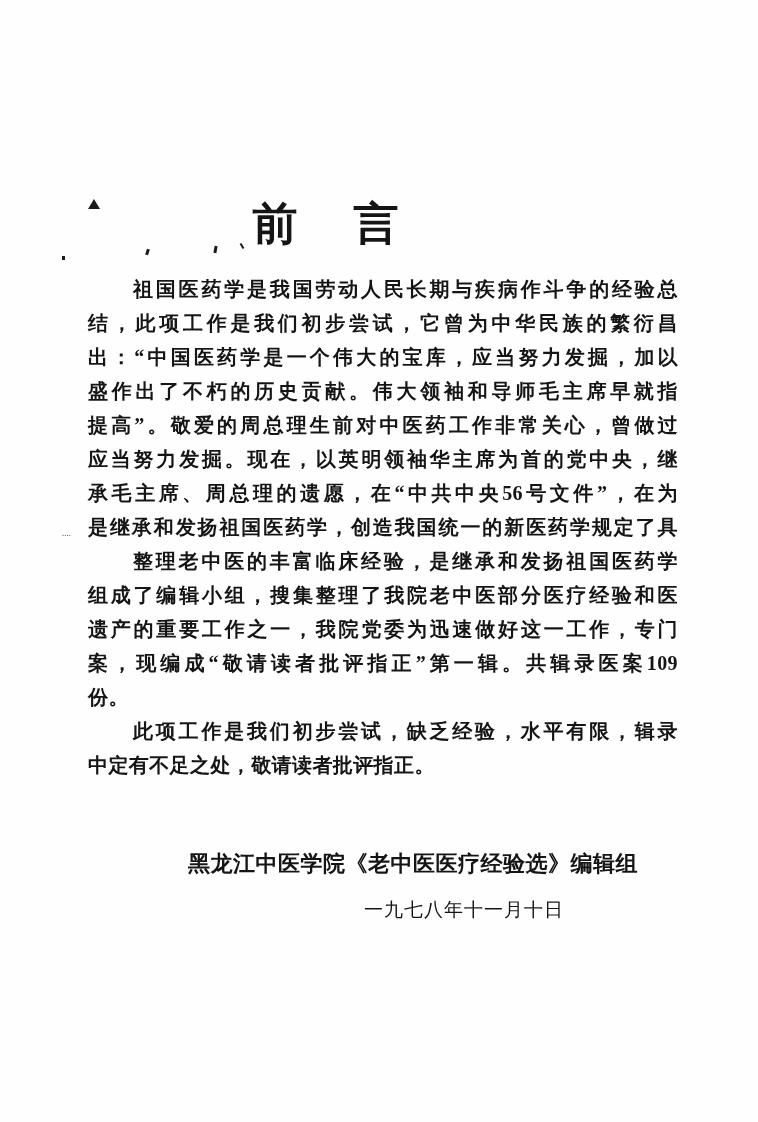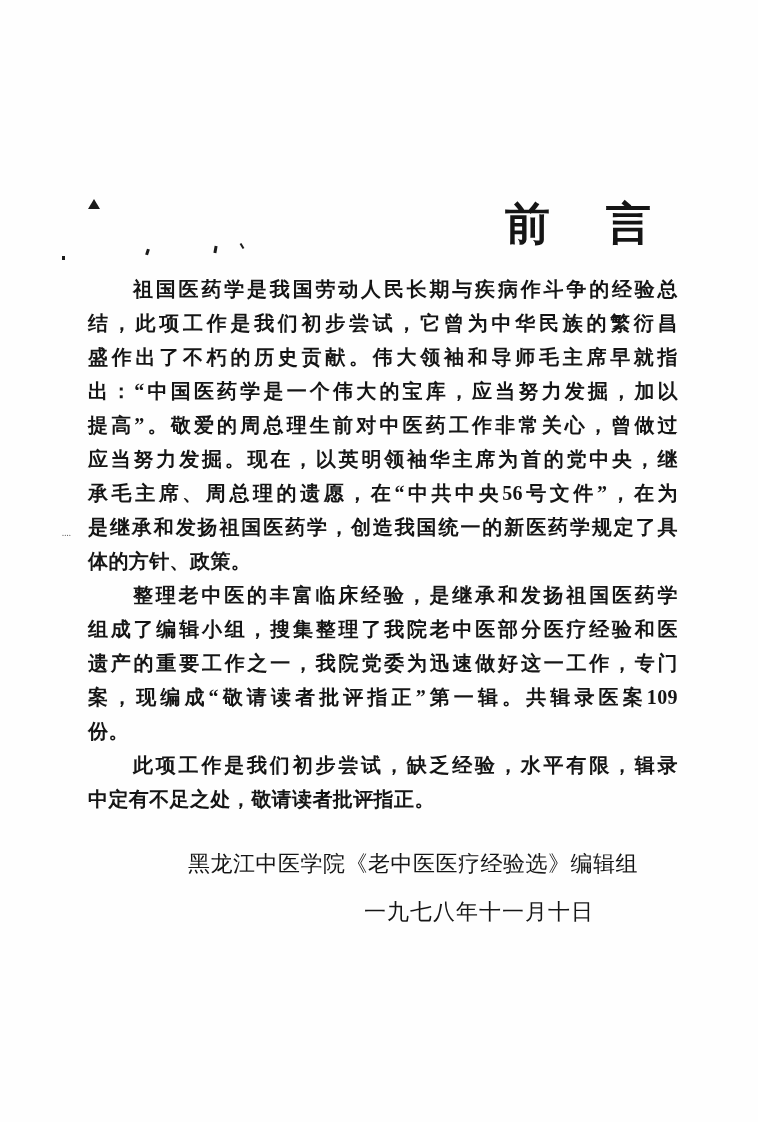--- a/index.html
+++ b/index.html
@@ -17,21 +17,21 @@
     font-family: "Liberation Serif", "DejaVu Serif", serif;
     color: #151515;
   }
   
   .title-row {
     position: absolute;
     top: 200px;
     left: 0;
     width: 651px;
     display: flex;
-    justify-content: flex-end;
+    justify-content: center;
   }
   .title-row h1 {
     margin: 0;
     font-size: 45px;
     font-weight: 700;
     line-height: 48px;
     letter-spacing: 56px;
     margin-right: -56px; 
     white-space: nowrap;
   }
@@ -59,29 +59,29 @@
   }
   .line.p-start {
     text-indent: 45px;
   }
   
   .attribution {
     position: absolute;
     top: 849px;
     left: 188px;
     font-size: 22px;
-    font-weight: 400;
+    font-weight: 700;
     letter-spacing: 0.5px;
     white-space: nowrap;
   }
   .pub-date {
     position: absolute;
     top: 897px;
     left: 364px;
-    font-size: 22px;
+    font-size: 19px;
     font-weight: 500;
     letter-spacing: 1px;
     white-space: nowrap;
   }
   
   .artifact { position: absolute; background: #1b1b1b; }
   .tri {
     left: 88px; top: 199px;
     width: 0; height: 0; background: transparent;
     border-left: 6px solid transparent;
@@ -111,27 +111,26 @@
   <div class="artifact speck-4"></div>
   <div class="artifact smudge">᠁</div>
 
   <div class="title-row">
     <h1>前言</h1>
   </div>
 
   <div class="body-block">
     <div class="line p-start">祖国医药学是我国劳动人民长期与疾病作斗争的经验总</div>
     <div class="line">结，此项工作是我们初步尝试，它曾为中华民族的繁衍昌</div>
+    <div class="line">出：“中国医药学是一个伟大的宝库，应当努力发掘，加以</div>
     <div class="line">盛作出了不朽的历史贡献。伟大领袖和导师毛主席早就指</div>
-    <div class="line">出：“中国医药学是一个伟大的宝库，应当努力发掘，加以</div>
     <div class="line">提高”。敬爱的周总理生前对中医药工作非常关心，曾做过</div>
     <div class="line">应当努力发掘。现在，以英明领袖华主席为首的党中央，继</div>
     <div class="line">承毛主席、周总理的遗愿，在“中共中央56号文件”，在为</div>
     <div class="line">是继承和发扬祖国医药学，创造我国统一的新医药学规定了具</div>
-    <div class="line short">体的方针、政策。</div>
     <div class="line p-start">整理老中医的丰富临床经验，是继承和发扬祖国医药学</div>
     <div class="line">组成了编辑小组，搜集整理了我院老中医部分医疗经验和医</div>
     <div class="line">遗产的重要工作之一，我院党委为迅速做好这一工作，专门</div>
     <div class="line">案，现编成“敬请读者批评指正”第一辑。共辑录医案109</div>
     <div class="line short">份。</div>
     <div class="line p-start">此项工作是我们初步尝试，缺乏经验，水平有限，辑录</div>
     <div class="line short">中定有不足之处，敬请读者批评指正。</div>
   </div>
 
   <div class="attribution">黑龙江中医学院《老中医医疗经验选》编辑组</div>

